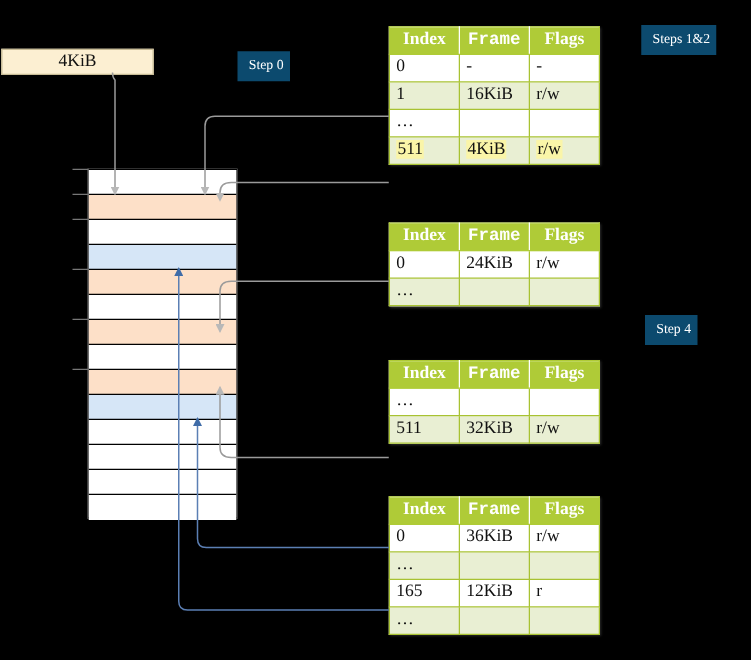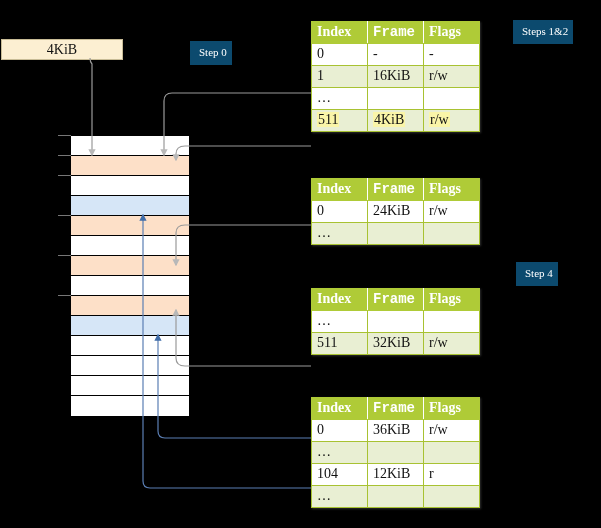--- a/index.html
+++ b/index.html
@@ -31,21 +31,21 @@
     font-family: "Liberation Serif", "DejaVu Serif", serif;
     font-size: 11px;
     line-height: 19px;
     padding: 2px 5px 3px 9px;
     white-space: nowrap;
     box-shadow: 1px 1px 0 rgba(0,0,0,0.6);
   }
   #badge-step0   { left: 190px; top: 41px; text-align: right; }
   #badge-step12  { left: 513px; top: 20px; }
   #badge-step3   { left: 519px; top: 158px; }
-  #badge-step4   { left: 516px; top: 262px; }
+  #badge-step4   { left: 516px; top: 252px; }
 
   
   #kib-box {
     position: absolute;
     left: 1px;
     top: 39px;
     width: 120px;
     height: 19px;
     background: #FCEFD2;
     border: 1px solid #C8BC96;
@@ -103,20 +103,21 @@
     vertical-align: middle;
     color: #111111;
     font-weight: normal;
   }
   .ptable th {
     background: #AFCB37;
     color: #FFFFFF;
     font-weight: bold;
     border-color: #AFCB37;
     border-right-color: #FFFFFF;
+    text-align: center;
   }
   .ptable th:last-child { border-right-color: #AFCB37; }
   .ptable td.c-index { width: 56px; }
   .ptable td.c-frame { width: 56px; }
   .ptable td.c-flags { width: 56px; }
   .ptable th.c-index { width: 56px; }
   .ptable th.c-frame { width: 56px; font-family: Liberation Mono, monospace; }
   .ptable th.c-flags { width: 56px; }
   .ptable tr.alt td { background: #E9EFD3; }
   .ptable tr.plain td { background: #FFFFFF; }
@@ -257,21 +258,21 @@
           <td class="c-index">0</td>
           <td class="c-frame">36KiB</td>
           <td class="c-flags">r/w</td>
         </tr>
         <tr class="alt">
           <td class="c-index">…</td>
           <td class="c-frame"></td>
           <td class="c-flags"></td>
         </tr>
         <tr class="plain">
-          <td class="c-index">104</td>
+          <td class="c-index">165</td>
           <td class="c-frame">12KiB</td>
           <td class="c-flags">r</td>
         </tr>
         <tr class="alt">
           <td class="c-index">…</td>
           <td class="c-frame"></td>
           <td class="c-flags"></td>
         </tr>
       </tbody>
     </table>

